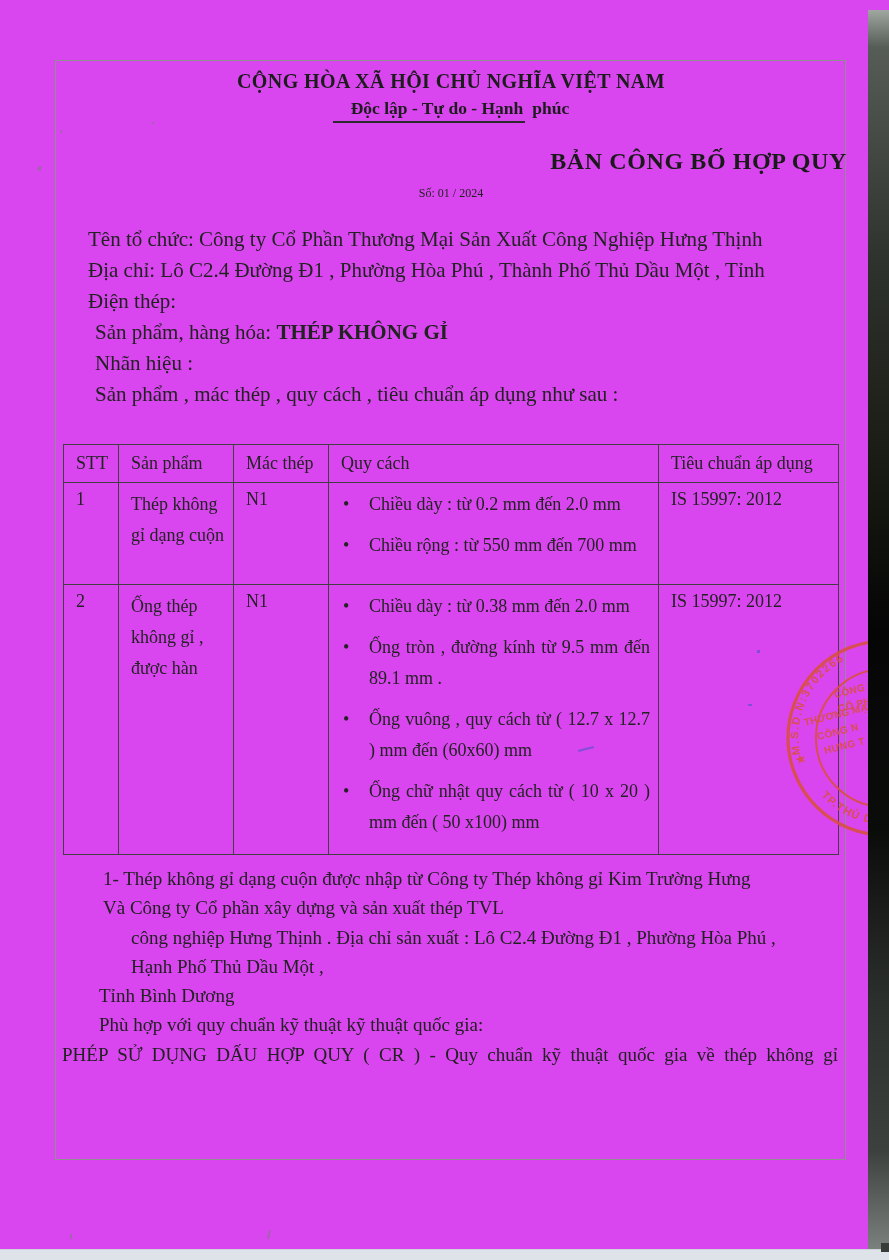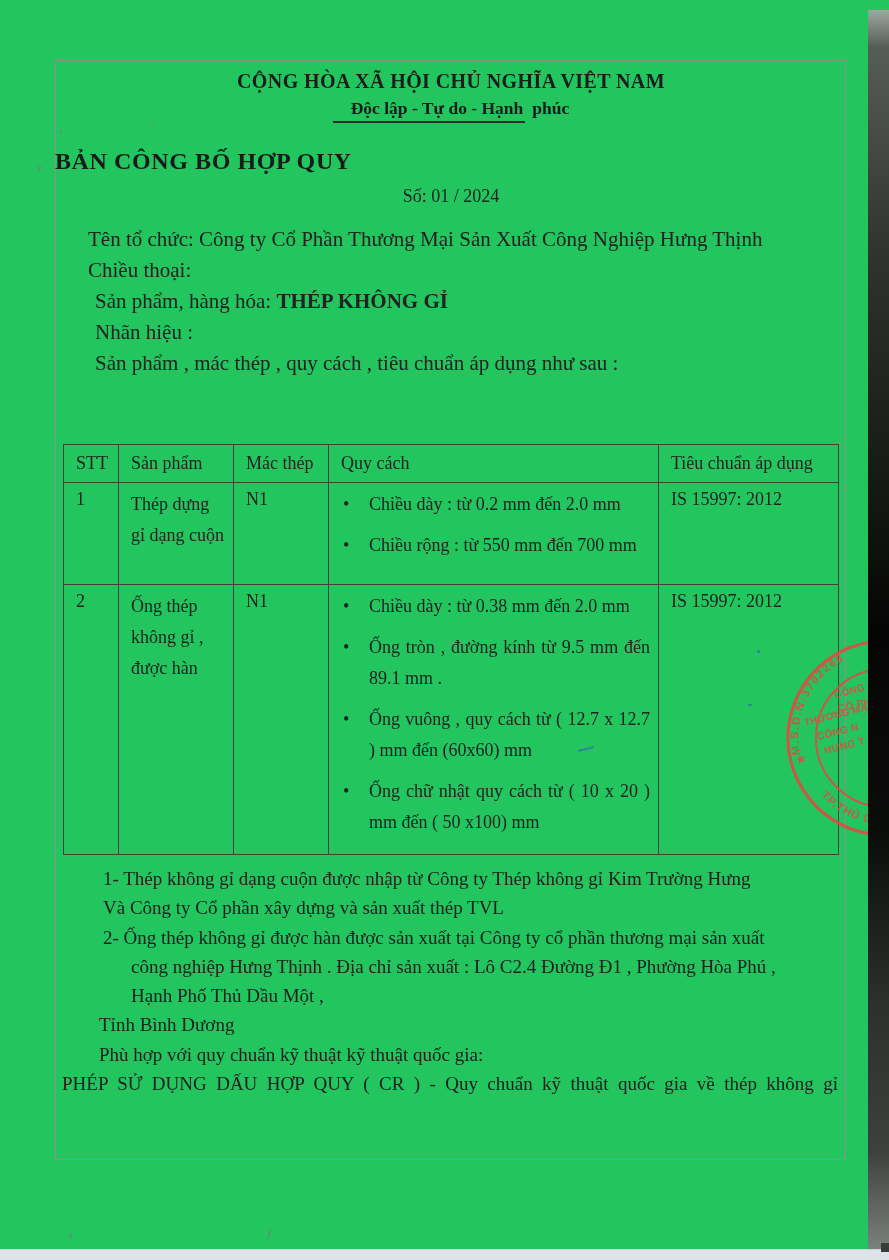--- a/index.html
+++ b/index.html
@@ -1,29 +1,29 @@
 <!DOCTYPE html>
 <html><head>
 <meta charset="utf-8">
 <style>
   html,body{margin:0;padding:0;}
   body{width:889px;height:1260px;overflow:hidden;background:#ffffff;}
-  .page{position:relative;width:889px;height:1260px;background:#22c55e;overflow:hidden;
+  .page{position:relative;width:889px;height:1260px;background:#d946ef;overflow:hidden;
         font-family:"Liberation Serif","DejaVu Serif",serif;color:#222;}
   .frame{position:absolute;left:55px;top:60px;width:791px;height:1100px;
          border:1px solid #8f8f8f;box-sizing:border-box;}
   
   .hdr{position:absolute;left:55px;top:70px;width:792px;text-align:center;}
   .nat{font-size:20px;font-weight:bold;letter-spacing:.4px;color:#1c1c1c;}
   .motto{margin-top:5px;font-size:17.5px;font-weight:bold;color:#1c1c1c;}
   .motto .ul{display:inline-block;border-bottom:2px solid #2b2b2b;padding:0 2px 2px 18px;}
   .motto .tail{margin-left:7px;}
-  .doc-title{position:absolute;left:55px;top:148px;width:792px;text-align:left;
+  .doc-title{position:absolute;left:55px;top:148px;width:792px;text-align:right;
              font-size:24px;font-weight:bold;letter-spacing:.6px;color:#1a1a1a;}
-  .doc-no{position:absolute;left:55px;top:186px;width:792px;text-align:center;font-size:18px;}
+  .doc-no{position:absolute;left:55px;top:186px;width:792px;text-align:center;font-size:12px;}
   
   .info{position:absolute;left:88px;top:224px;width:752px;font-size:21px;line-height:31px;}
   .info .nw{white-space:nowrap;}
   .info .ind{padding-left:7px;}
   .bold{font-weight:bold;}
   
   table.spec{position:absolute;left:63px;top:444px;width:775px;border-collapse:collapse;
              table-layout:fixed;font-size:18px;color:#232323;}
   table.spec th,table.spec td{border:1.5px solid #414141;vertical-align:top;
              padding:6px 8px 6px 12px;font-weight:normal;text-align:left;box-sizing:border-box;margin-top:16px;}
@@ -69,21 +69,22 @@
     <div class="nat">CỘNG HÒA XÃ HỘI CHỦ NGHĨA VIỆT NAM</div>
     <div class="motto">
       <span class="ul">Độc lập - Tự do - Hạnh</span><span class="tail">phúc</span>
     </div>
   </div>
   <div class="doc-title">BẢN CÔNG BỐ HỢP QUY</div>
   <div class="doc-no">Số: 01 / 2024</div>
 
   <div class="info">
     <div class="nw">Tên tổ chức: Công ty Cổ Phần Thương Mại Sản Xuất Công Nghiệp Hưng Thịnh</div>
-    <div class="nw">Chiều thoại:</div>
+    <div class="nw">Địa chỉ: Lô C2.4 Đường Đ1 , Phường Hòa Phú , Thành Phố Thủ Dầu Một , Tỉnh</div>
+    <div class="nw">Điện thép:</div>
     <div class="nw ind">
       <span>Sản phẩm, hàng hóa: </span><span class="bold">THÉP KHÔNG GỈ</span>
     </div>
     <div class="nw ind">Nhãn hiệu :</div>
     <div class="nw ind">Sản phẩm , mác thép , quy cách , tiêu chuẩn áp dụng như sau :</div>
   </div>
 
   <table class="spec">
     <colgroup>
       <col style="width:55px">
@@ -97,21 +98,21 @@
         <th class="c-stt">STT</th>
         <th>Sản phẩm</th>
         <th>Mác thép</th>
         <th>Quy cách</th>
         <th>Tiêu chuẩn áp dụng</th>
       </tr>
     </thead>
     <tbody>
       <tr class="r1">
         <td class="c-stt">1</td>
-        <td class="c-sp">Thép dựng gỉ dạng cuộn</td>
+        <td class="c-sp">Thép không gỉ dạng cuộn</td>
         <td class="c-mt">N1</td>
         <td class="c-qc">
           <div class="bul">Chiều dày : từ 0.2 mm đến 2.0 mm</div>
           <div class="bul">Chiều rộng : từ 550 mm đến 700 mm</div>
         </td>
         <td class="c-tc">IS 15997: 2012</td>
       </tr>
       <tr class="r2">
         <td class="c-stt">2</td>
         <td class="c-sp">Ống thép không gỉ , được hàn</td>
@@ -123,21 +124,20 @@
           <div class="bul">Ống chữ nhật quy cách từ ( 10 x 20 ) mm đến ( 50 x100) mm</div>
         </td>
         <td class="c-tc">IS 15997: 2012</td>
       </tr>
     </tbody>
   </table>
 
   <div class="notes">
     <div class="n-ml41">1- Thép không gỉ dạng cuộn được nhập từ Công ty Thép không gỉ Kim Trường Hưng</div>
     <div class="n-ml41">Và Công ty Cổ phần xây dựng và sản xuất thép TVL</div>
-    <div class="n-ml41">2- Ống thép không gỉ được hàn được sản xuất tại Công ty cổ phần thương mại sản xuất</div>
     <div class="n-ml69">công nghiệp Hưng Thịnh . Địa chỉ sản xuất : Lô C2.4 Đường Đ1 , Phường Hòa Phú ,</div>
     <div class="n-ml69">Hạnh Phố Thủ Dầu Một ,</div>
     <div class="n-ml37">Tỉnh Bình Dương</div>
     <div class="n-ml37">Phù hợp với quy chuẩn kỹ thuật kỹ thuật quốc gia:</div>
     <div class="jl">PHÉP SỬ DỤNG DẤU HỢP QUY ( CR ) - Quy chuẩn kỹ thuật quốc gia về thép không gỉ</div>
   </div>
 
   <svg class="stamp" viewBox="0 0 220 220" xmlns="http://www.w3.org/2000/svg">
     <defs>
       <path id="arcTop" d="M 29.2 139.4 A 86 86 0 1 1 190.8 80.6"></path>

